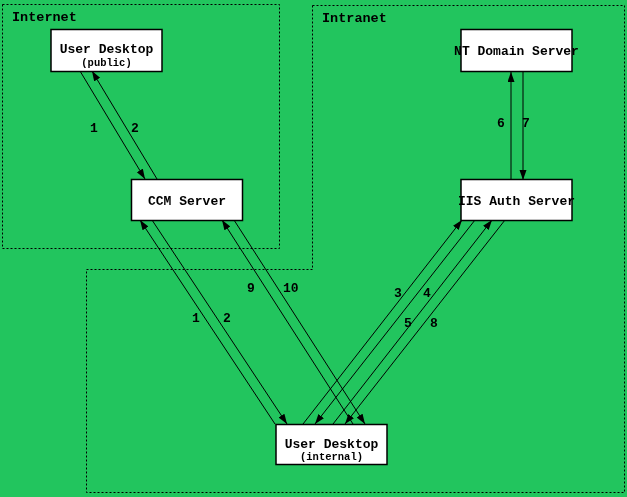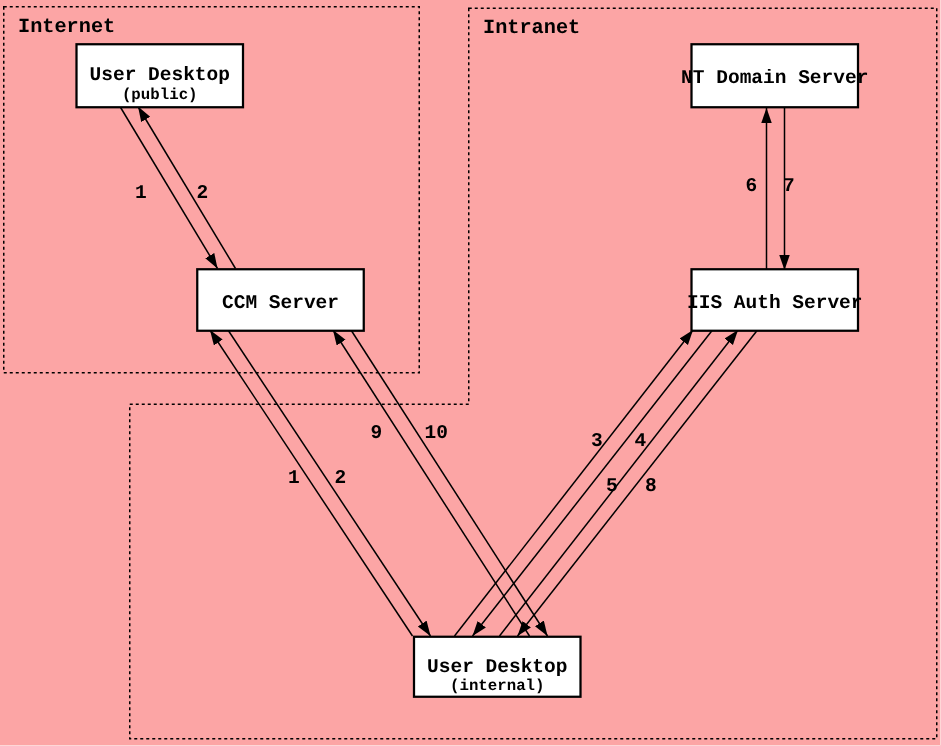--- a/index.html
+++ b/index.html
@@ -4,21 +4,21 @@
 <style>
   html, body {
     margin: 0;
     padding: 0;
     background: #ffffff;
   }
   .stage {
     position: relative;
     width: 627px;
     height: 497px;
-    background: #fca5a5;
+    background: #22c55e;
     overflow: hidden;
     text-decoration: underline;
   }
   svg {
     display: block;
     font-family: "Liberation Mono", "DejaVu Sans Mono", monospace;
   }
   .region-border {
     fill: none;
     stroke: #000000;

